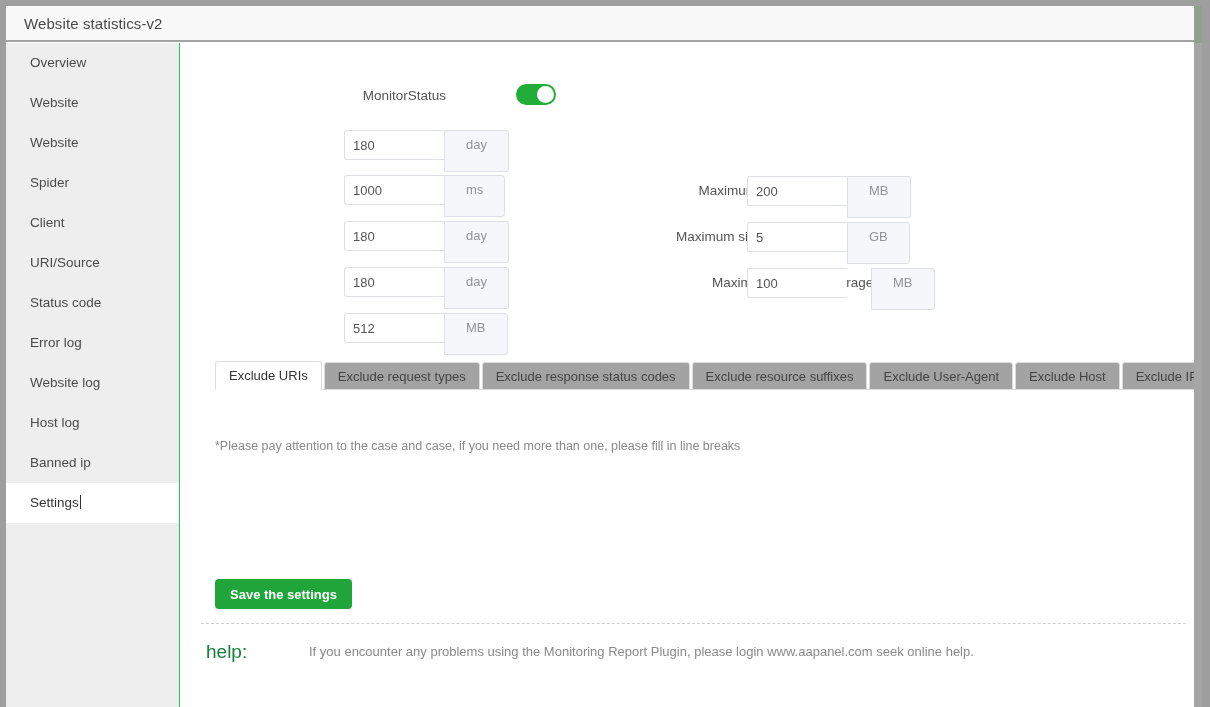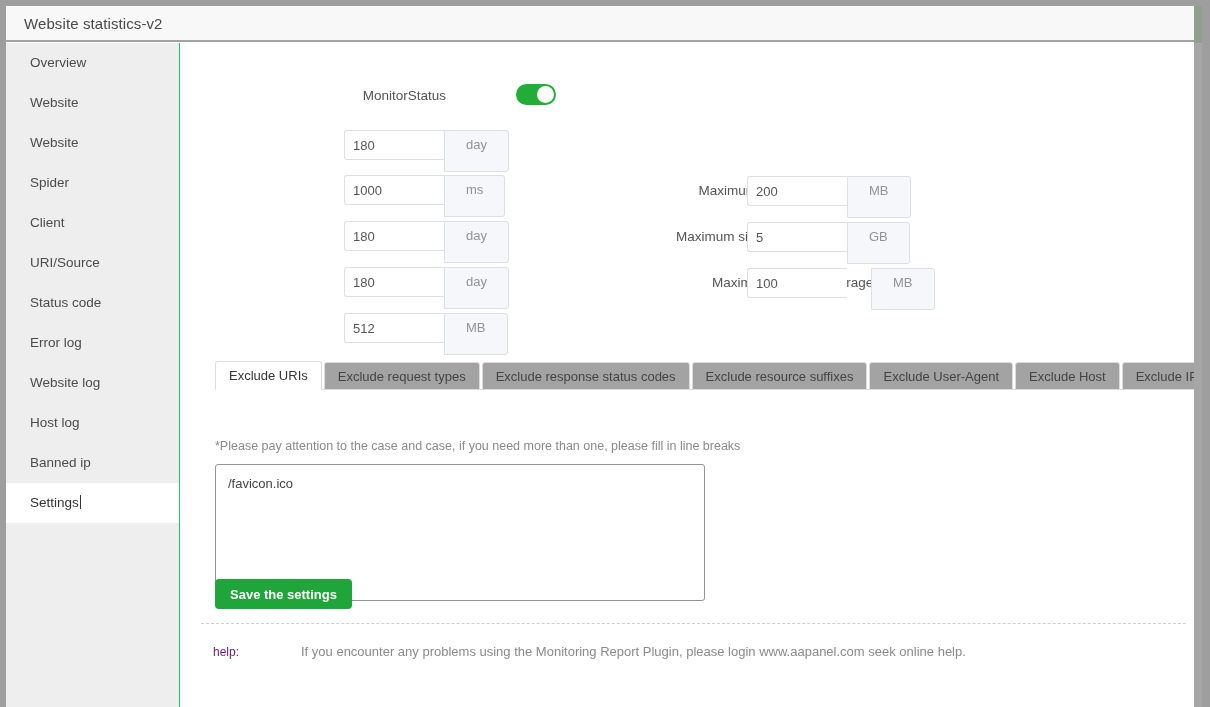--- a/index.html
+++ b/index.html
@@ -236,26 +236,26 @@
     border-top: 1px dashed #cfcfcf;
   }
 
   
   #help-row {
     position: absolute;
     left: 20px; top: 596px;
     height: 26px;
   }
   #help-label {
-    position: absolute; left: 12px; top: 0;
-    font-size: 12px; color: #701a75;
+    position: absolute; left: 5px; top: 0;
+    font-size: 19px; color: #15803d;
     line-height: 26px;
   }
   #help-text {
-    position: absolute; left: 100px; top: 0;
+    position: absolute; left: 108px; top: 0;
     font-size: 13px; color: #8a8a8a;
     line-height: 26px;
     white-space: nowrap;
   }
 
   
   #scroll-gutter {
     position: absolute;
     right: 0; top: 0;
     width: 8px; height: 701px;
@@ -367,21 +367,20 @@
             <div class="tab">Exclude response status codes</div>
             <div class="tab">Exclude resource suffixes</div>
             <div class="tab">Exclude User-Agent</div>
             <div class="tab">Exclude Host</div>
             <div class="tab">Exclude IP</div>
           </div>
       </div>
 
       <div id="hint">*Please pay attention to the case and case, if you need more than one, please fill in line breaks</div>
 
-      <textarea id="exclude-textarea" style="">/favicon.ico</textarea>
 
       <button id="save-button">Save the settings</button>
 
       <div id="divider"></div>
 
       <div id="help-row">
         <div id="help-label">help:</div>
         <div id="help-text">If you encounter any problems using the Monitoring Report Plugin, please login www.aapanel.com seek online help.</div>
       </div>
 

